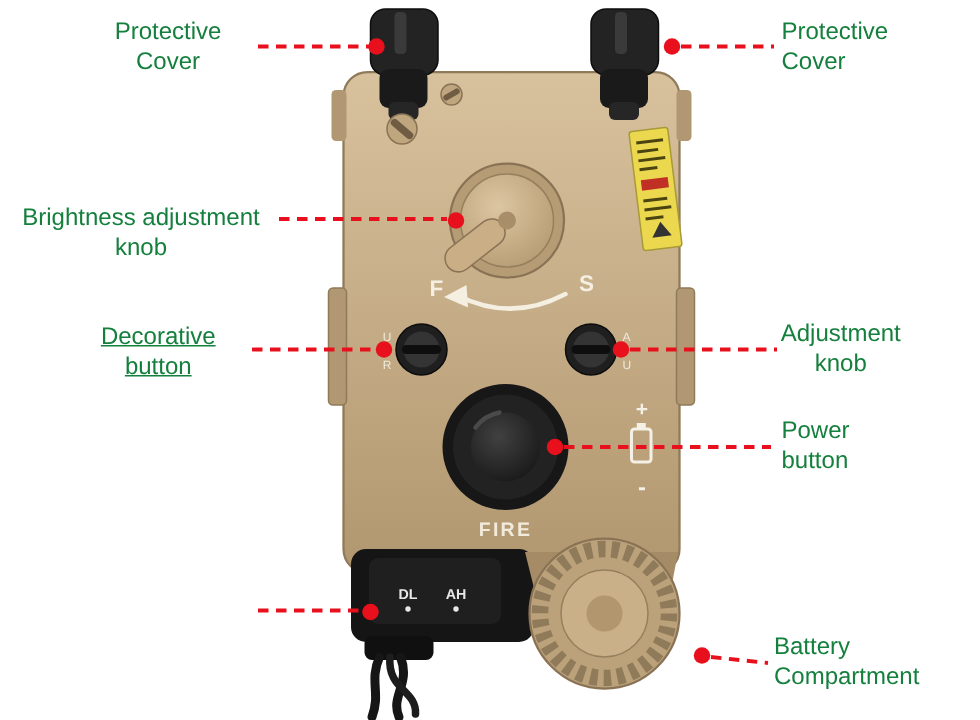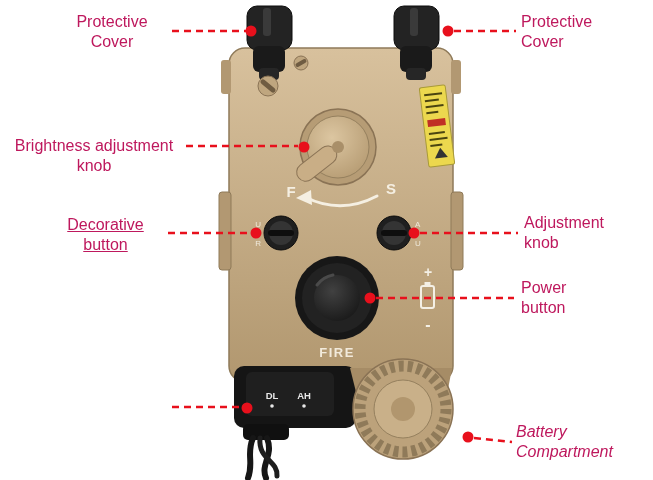--- a/index.html
+++ b/index.html
@@ -1,18 +1,18 @@
 <!DOCTYPE html>
 <html><head>
 <meta charset="utf-8">
 <style>
   html,body{margin:0;padding:0;background:#fff;}
   .stage{position:relative;width:653px;height:480px;background:#ffffff;overflow:hidden;
          font-family:"Liberation Sans",sans-serif;}
-  .callout-label{position:absolute;font-size:16px;line-height:20px;color:#be185d;}
+  .callout-label{position:absolute;font-size:16px;line-height:20px;color:#15803d;}
   .align-c{text-align:center;}
   .align-l{text-align:left;}
   svg{position:absolute;left:0;top:0;}
 </style>
 </head>
 <body>
 
 <div class="stage">
 
   <svg width="653" height="480" viewBox="0 0 653 480">
@@ -169,20 +169,20 @@
   </svg>
 
   <div class="callout-label align-c" style="left:58px;top:12px;width:108px;">Protective Cover</div>
 
   <div class="callout-label align-l" style="left:521px;top:12px;width:110px;">Protective Cover</div>
 
   <div class="callout-label align-c" style="left:8px;top:136px;width:172px;">Brightness adjustment knob</div>
 
   <div class="callout-label align-c" style="left:48px;top:215px;width:115px;text-decoration:underline;">Decorative button</div>
 
-  <div class="callout-label align-l" style="left:524px;top:213px;width:105px;">Adjustment knob</div>
+  <div class="callout-label align-l" style="left:508px;top:213px;width:105px;text-align:center;">Adjustment knob</div>
 
   <div class="callout-label align-l" style="left:521px;top:278px;width:80px;">Power button</div>
 
 
-  <div class="callout-label align-l" style="left:516px;top:422px;width:115px;font-style:italic;">Battery Compartment</div>
+  <div class="callout-label align-l" style="left:516px;top:422px;width:115px;">Battery Compartment</div>
 
 </div>
 
 </body></html>

